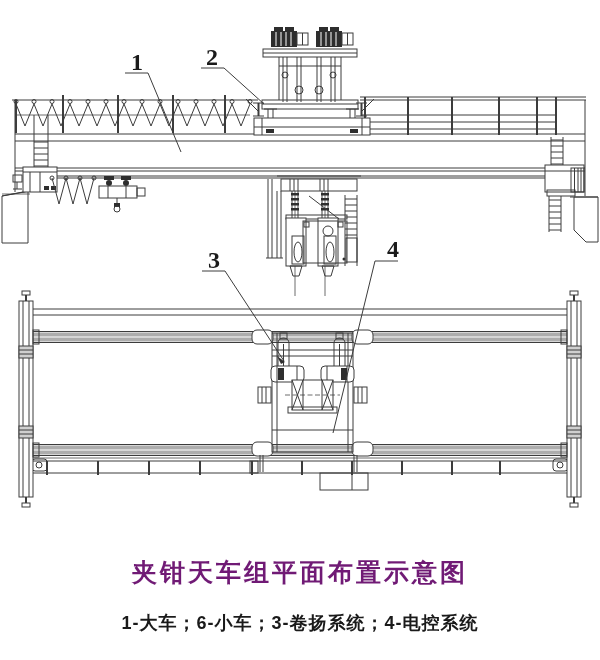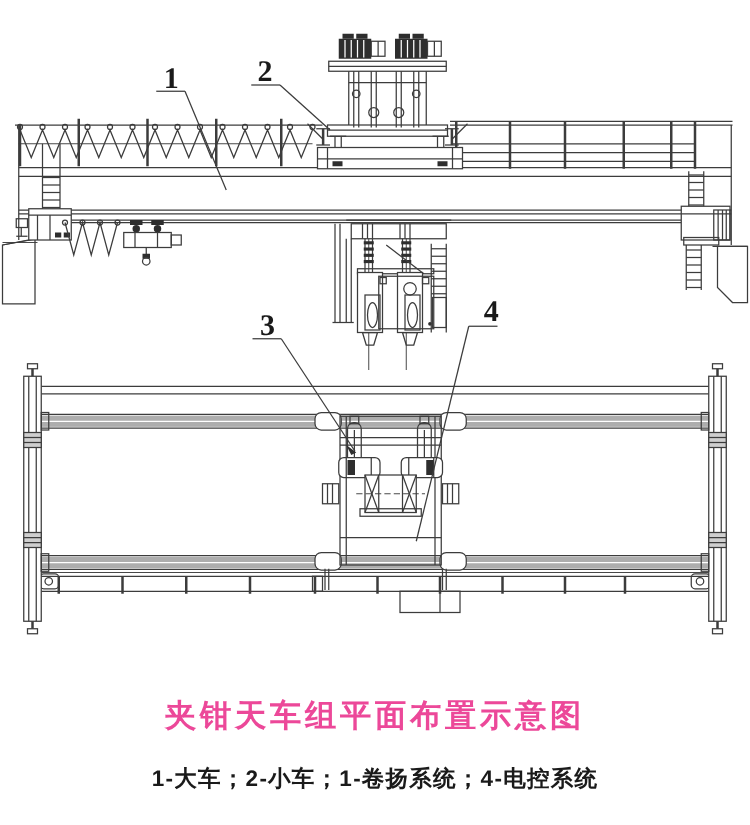--- a/index.html
+++ b/index.html
@@ -12,21 +12,21 @@
   .d .fw{fill:#ffffff;}
   .d .fd{fill:#2e2e2e;stroke:none;}
   .d .fg{fill:#adadad;stroke:none;}
   .d .fl{fill:#cfcfcf;}
   .d .wh{stroke:#ffffff;}
   .d .sw2{stroke-width:2;}
   .d .swh{stroke-width:0.75;}
   .d .dash{stroke-dasharray:5 2.5;}
   .d text.num{font:bold 24px "Liberation Serif",serif;fill:#1a1a1a;stroke:none;text-anchor:middle;}
   .title{position:absolute;top:556px;left:0;width:600px;text-align:center;
-         font-weight:bold;font-size:25px;letter-spacing:3px;color:#ec4899;}
+         font-weight:bold;font-size:25px;letter-spacing:3px;color:#701a75;}
   .legend{position:absolute;top:611px;left:0;width:600px;text-align:center;
           font-weight:bold;font-size:18px;letter-spacing:1px;color:#1a1a1a;}
 </style>
 </head>
 <body>
 
 <div class="page">
 <svg class="drawing d" width="600" height="545" viewBox="0 0 600 545">
   <defs>
     <pattern id="hatch" width="7" height="7" patternUnits="userSpaceOnUse" patternTransform="rotate(45)">
@@ -468,14 +468,14 @@
     <polygon points="285,362 277,356 281,364" class="fd"></polygon>
   </g>
   <g>
     <text class="num" x="393" y="257">4</text>
     <line x1="375" y1="261" x2="398" y2="261"></line>
     <line x1="375" y1="261" x2="333" y2="433"></line>
   </g>
 </svg>
 
 <div class="title">夹钳天车组平面布置示意图</div>
-<div class="legend">1-大车；2-小车；1-卷扬系统；4-电控系统</div>
+<div class="legend">1-大车；6-小车；3-卷扬系统；4-电控系统</div>
 </div>
 
 </body></html>

